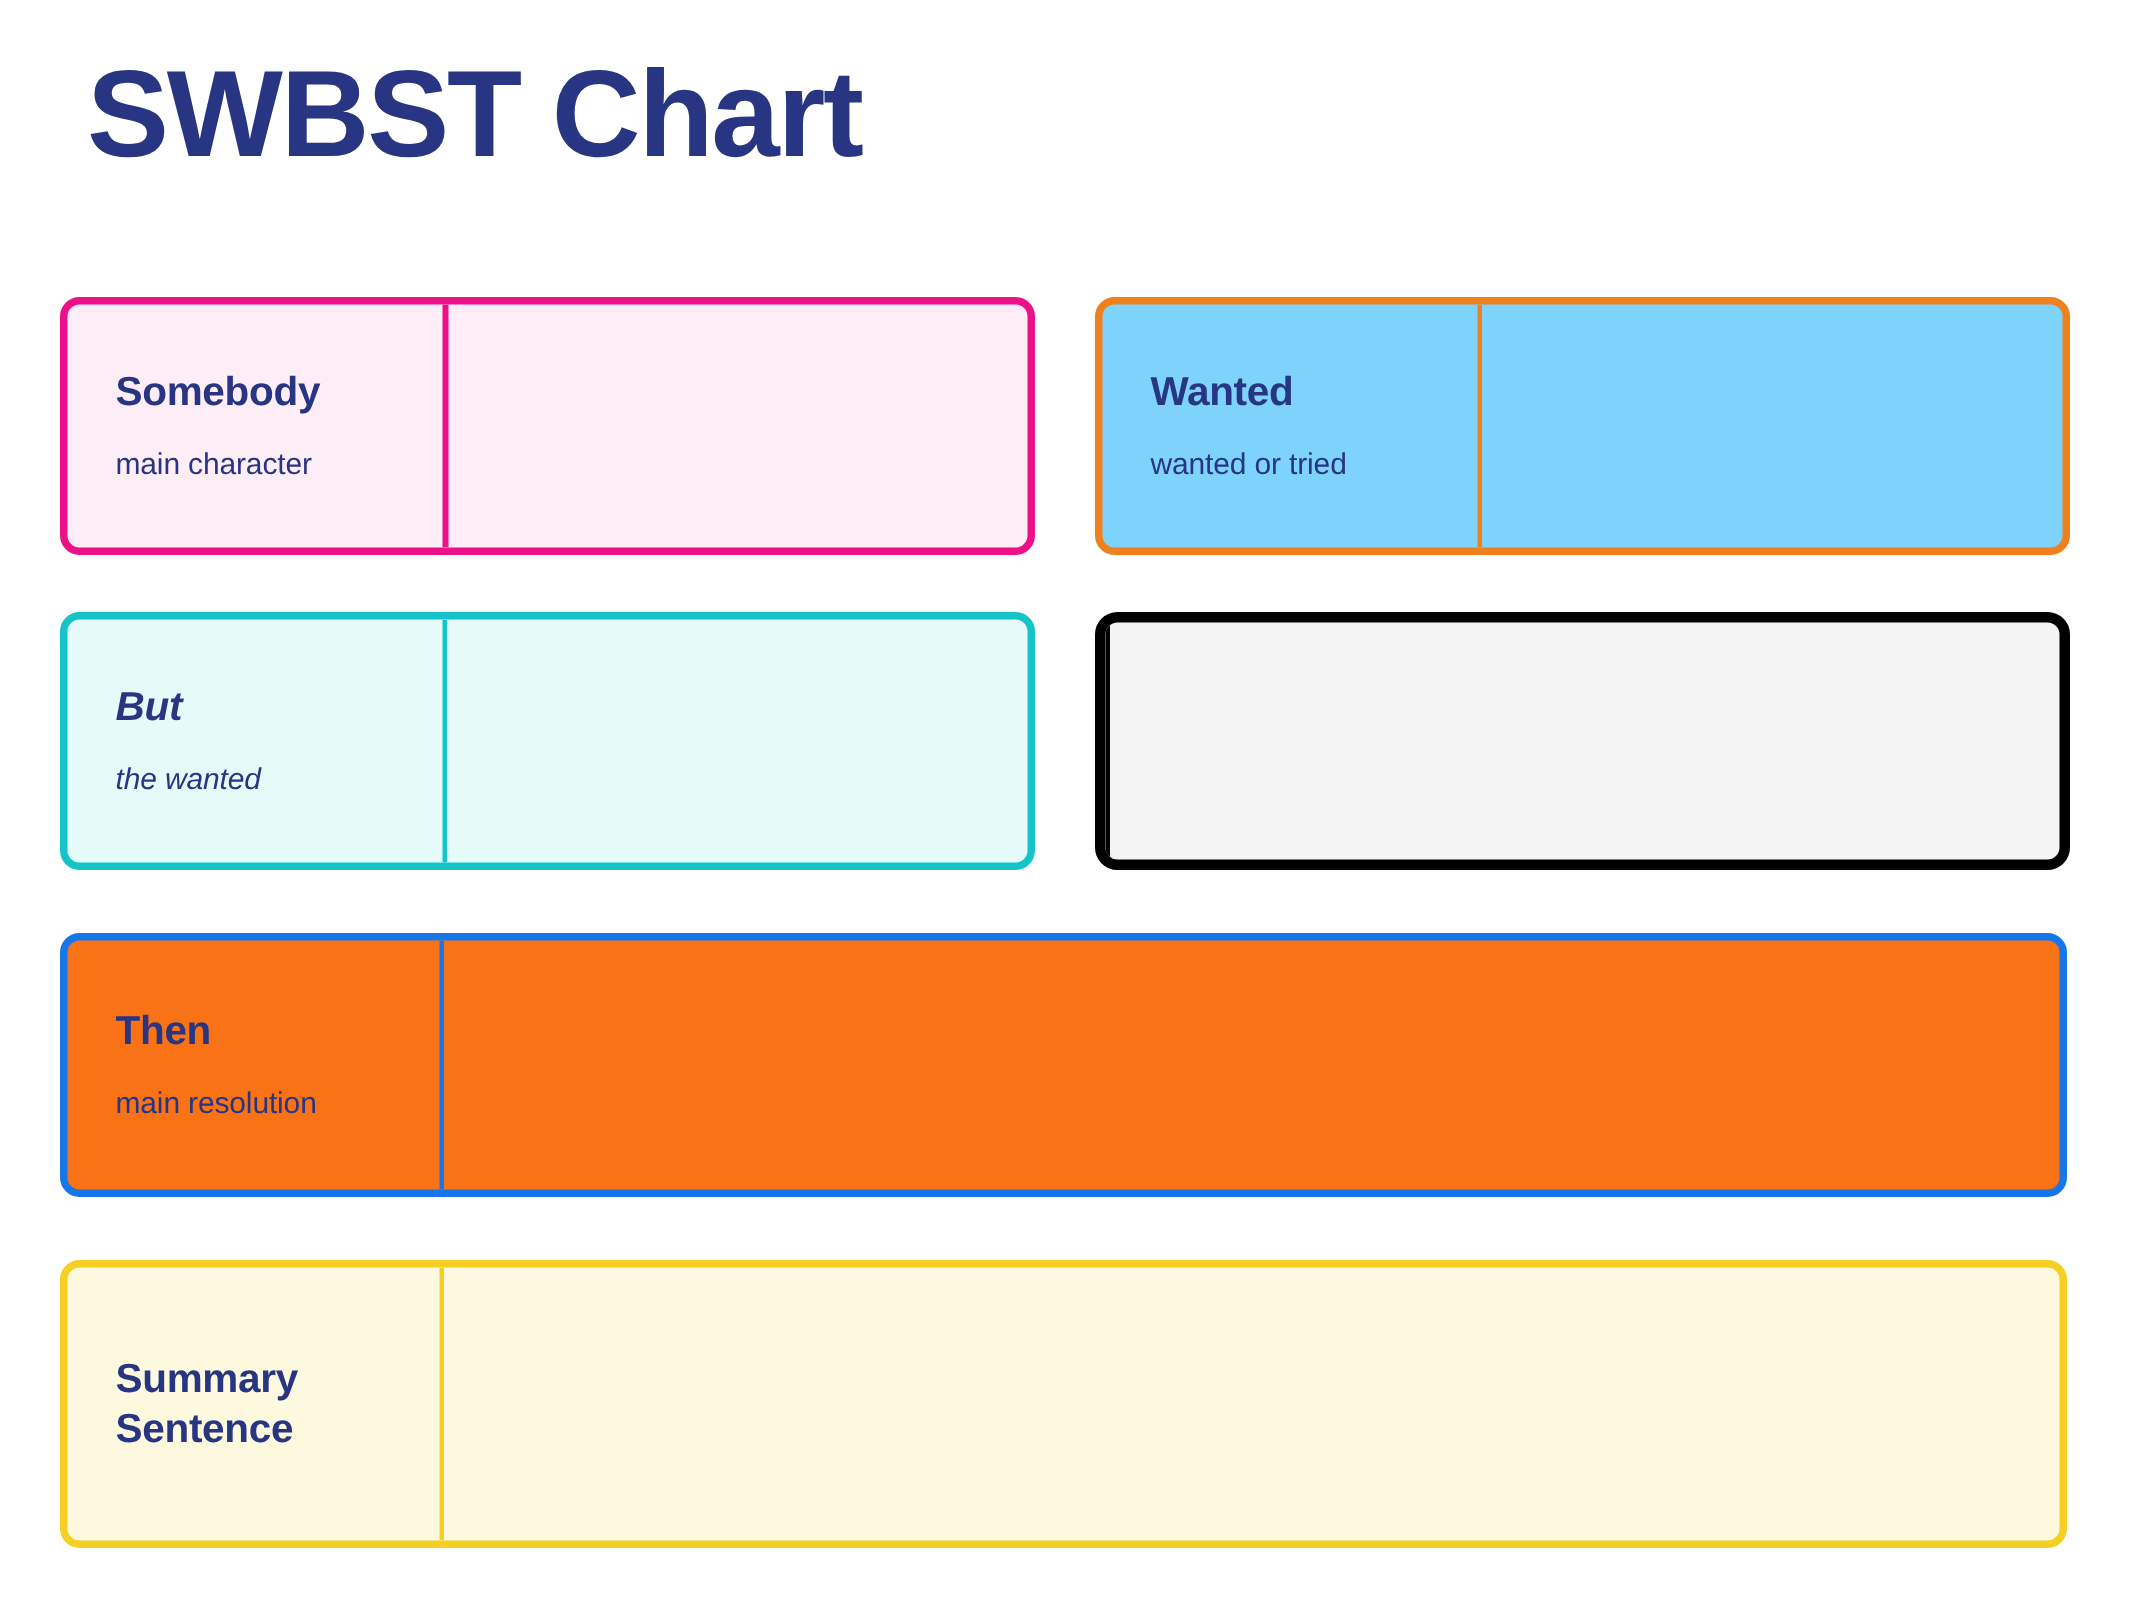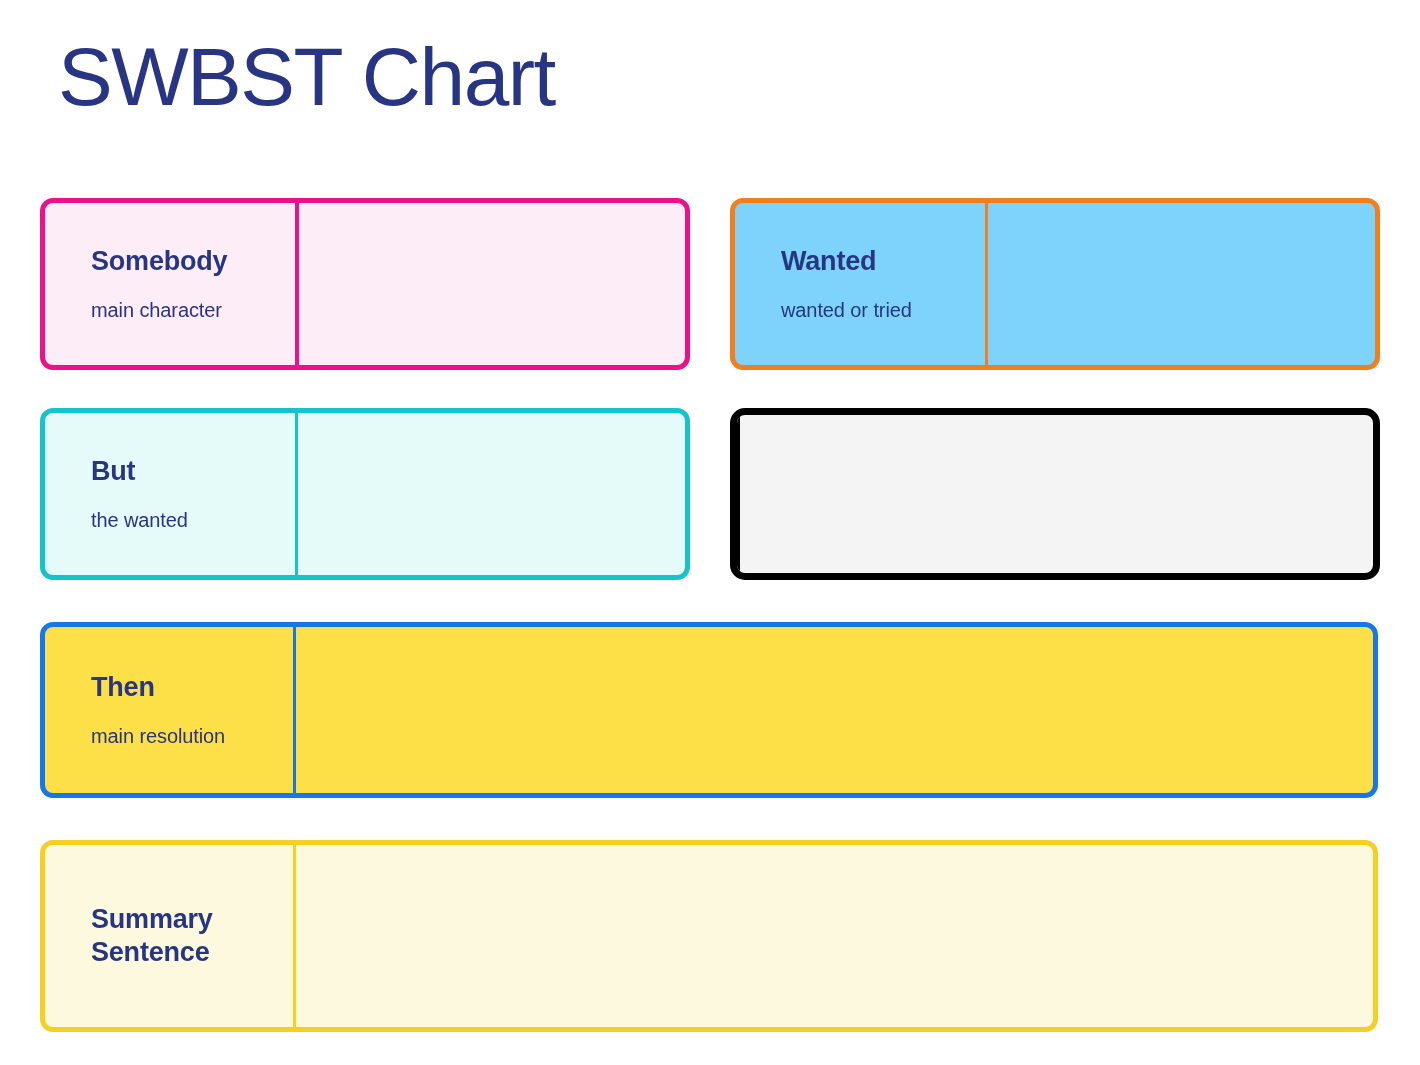--- a/index.html
+++ b/index.html
@@ -23,21 +23,21 @@
     background: #ffffff;
   }
 
   
   .page-title {
     position: absolute;
     left: 58px;
     top: 36px;
     font-size: 82px;
     line-height: 1.0;
-    font-weight: 400;
+    font-weight: 700;
     letter-spacing: -1.5px;
     color: #283583;
     white-space: nowrap;
   }
 
   
   .card {
     position: absolute;
     box-sizing: border-box;
     display: flex;
@@ -45,21 +45,21 @@
     border-style: solid;
     overflow: hidden;
   }
 
   .card .label-cell {
     box-sizing: border-box;
     display: flex;
     flex-direction: column;
     justify-content: center;
     align-items: flex-start;
-    padding-left: 46px;
+    padding-left: 32px;
     padding-right: 10px;
     flex: 0 0 auto;
   }
 
   .card .write-cell {
     box-sizing: border-box;
     flex: 1 1 auto;
   }
 
   .card .divider {
@@ -101,37 +101,37 @@
     left: 730px; top: 198px;  width: 650px;  height: 172px;
     border-width: 5px; border-radius: 13px;
     border-color: #F0801E; background: #7dd3fc;
   }
   #card-wanted .label-cell    { width: 250px; }
   #card-wanted .divider       { width: 3px; background: #F0801E; }
 
   #card-but {
     left: 40px;  top: 408px;  width: 650px;  height: 172px;
     border-width: 5px; border-radius: 13px;
-    border-color: #14C4C9; background: #E5FBFA;
+    border-color: #14C4C9; background: #E5FBFA; font-style: italic;
   }
   #card-but .label-cell       { width: 250px; }
   #card-but .divider          { width: 3px; background: #14C4C9; }
 
   #card-so {
     left: 730px; top: 408px;  width: 650px;  height: 172px;
     border-width: 7px; border-radius: 15px;
     border-color: #000000; background: #F4F4F4;
   }
   #card-so .label-cell        { width: 246px; }
   #card-so .divider           { width: 3px; background: #000000; }
 
   #card-then {
     left: 40px;  top: 622px;  width: 1338px; height: 176px;
     border-width: 5px; border-radius: 13px;
-    border-color: #1877E8; background: #fde047;
+    border-color: #1877E8; background: #f97316;
   }
   #card-then .label-cell      { width: 248px; }
   #card-then .divider         { width: 3px; background: #1877E8; }
 
   #card-summary {
     left: 40px;  top: 840px;  width: 1338px; height: 192px;
     border-width: 5px; border-radius: 13px;
     border-color: #F5D022; background: #FDF9DE;
   }
   #card-summary .label-cell   { width: 248px; }

